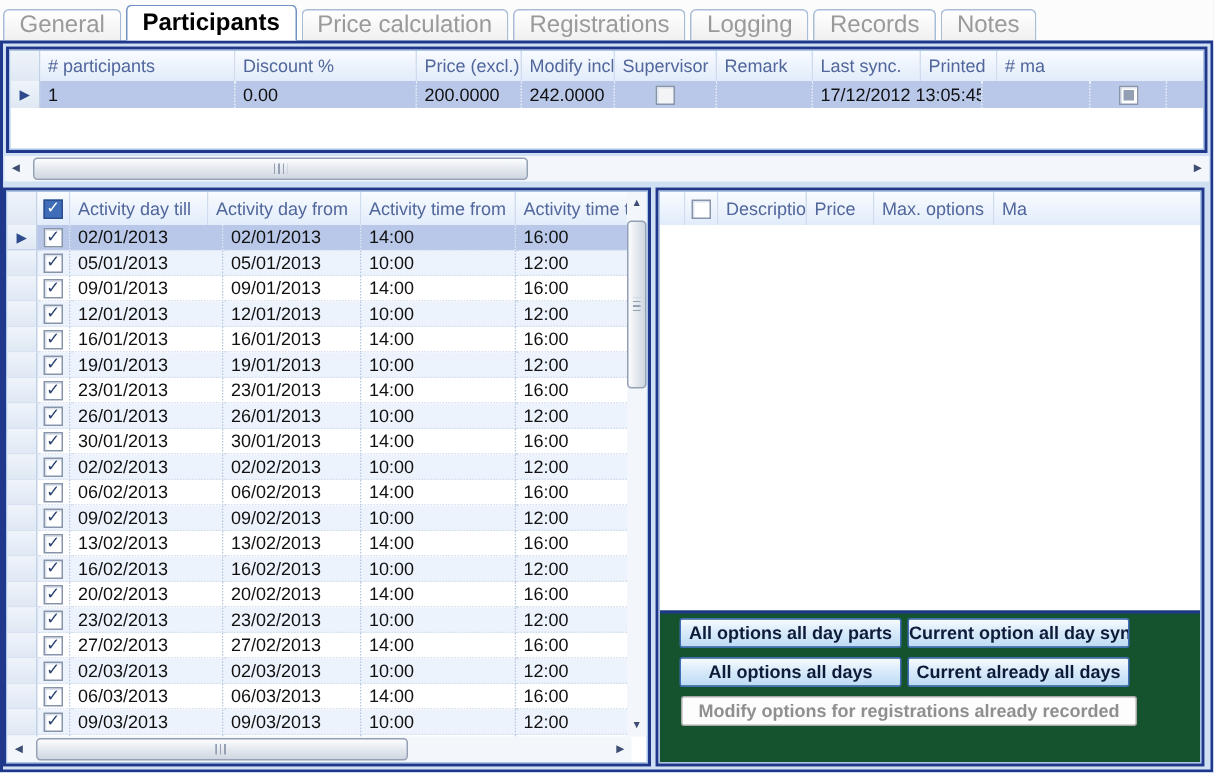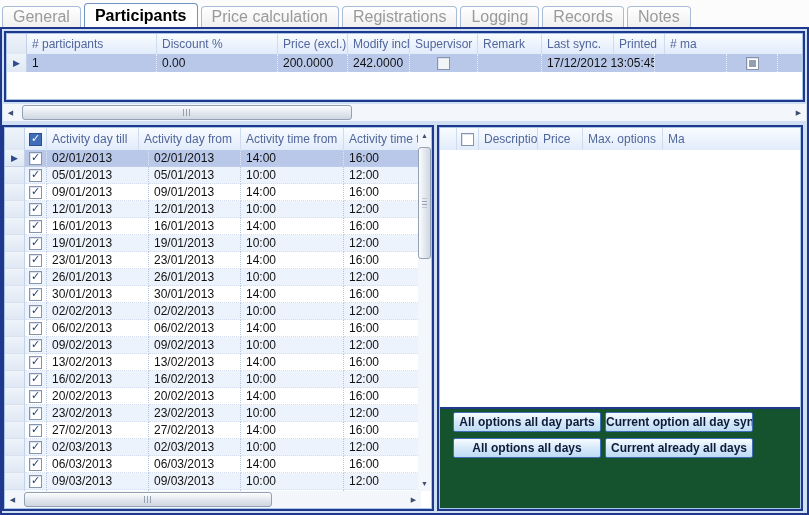--- a/index.html
+++ b/index.html
@@ -481,17 +481,18 @@
           <div class="sb-thumb" style="left:4px;width:172px;"></div>
         </div>
         <span class="sb-btn">▶</span>
       </div>
 
       <div class="og-buttons">
         <div class="btn b1">All options all day parts</div>
         <div class="btn b2">Current option all day sync</div>
         <div class="btn b3">All options all days</div>
         <div class="btn b4">Current already all days</div>
+        <div class="btn b5 disabled">Modify options for registrations already recorded</div>
       </div>
     </div>
 
   </div>
 </div>
 
 </body></html>

